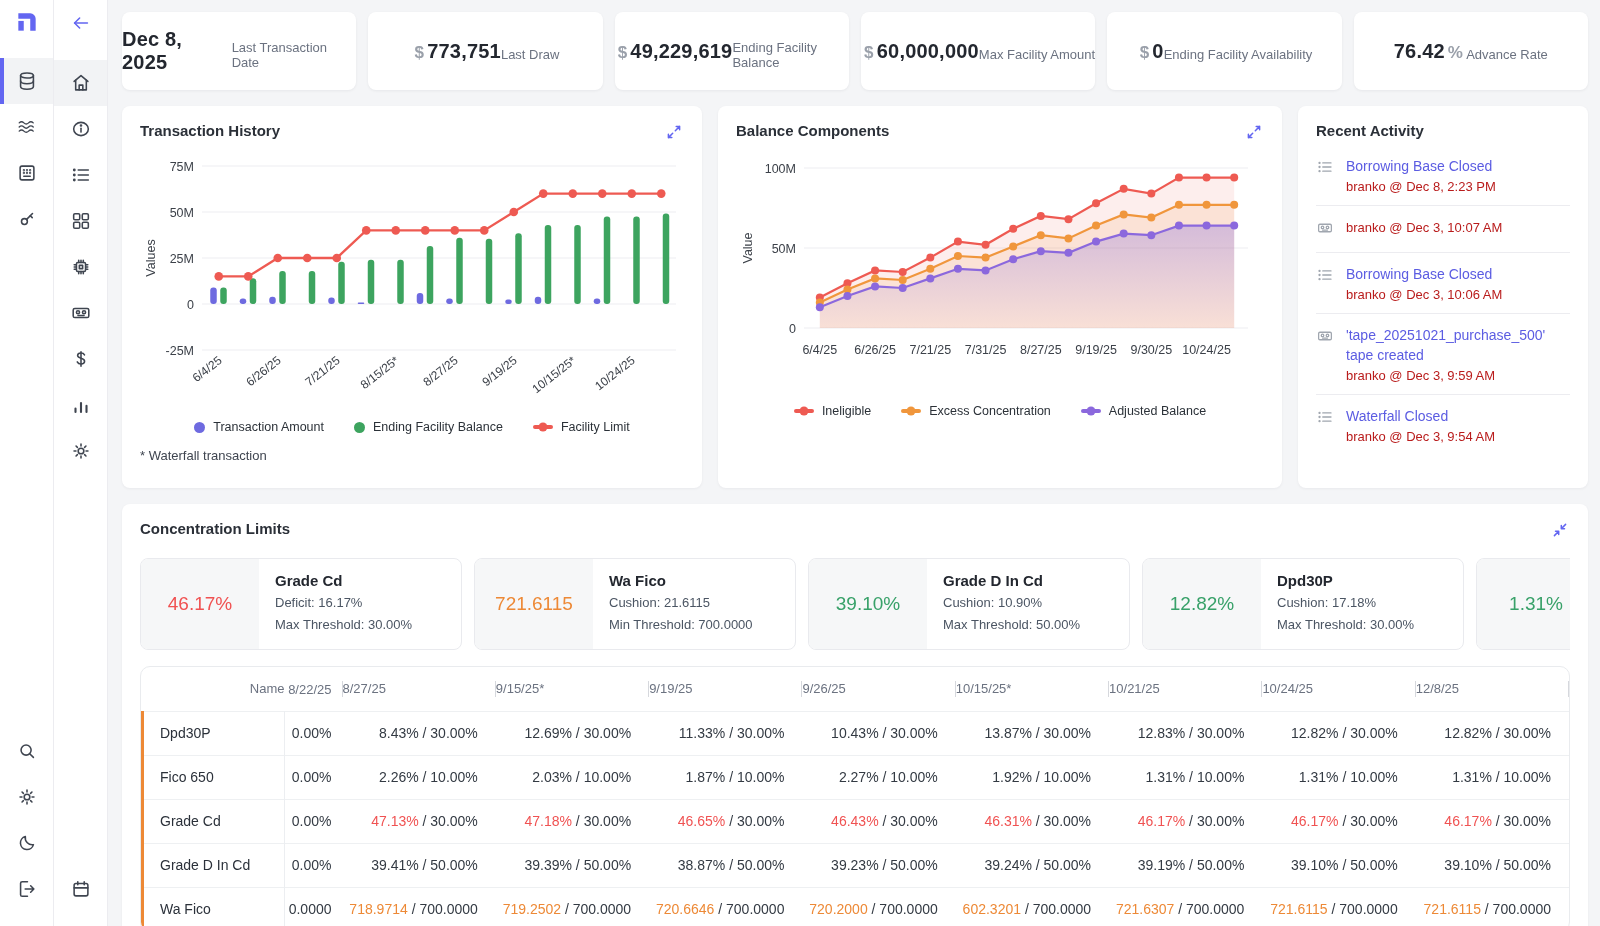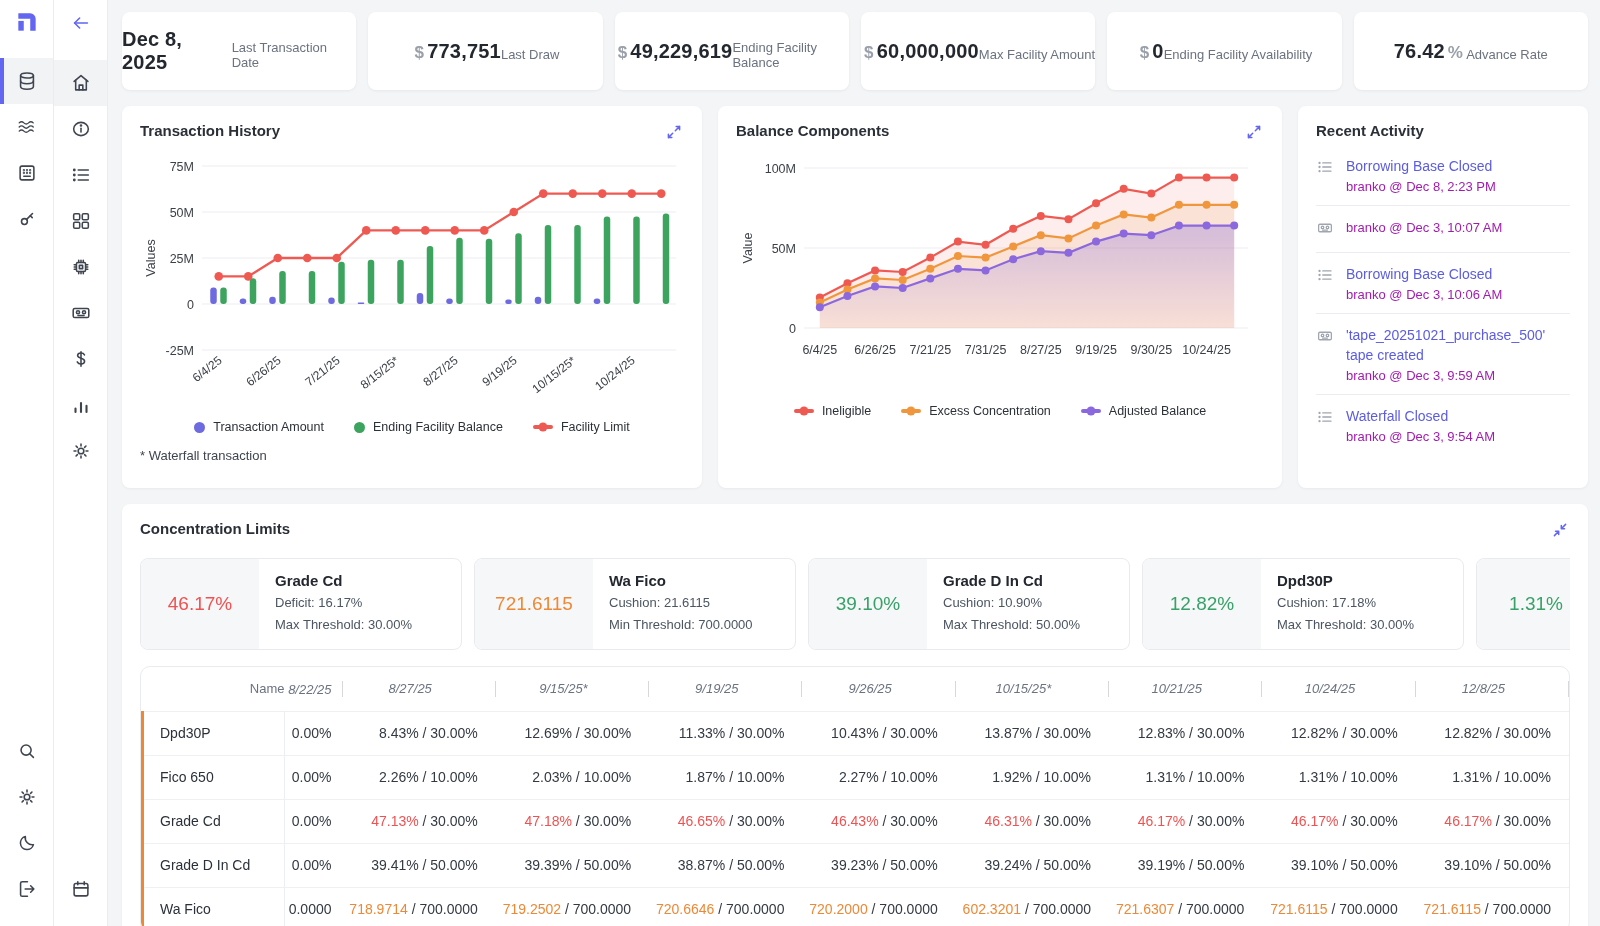--- a/index.html
+++ b/index.html
@@ -49,39 +49,39 @@
   .mk-line .mk-c { position:absolute; left:50%; top:50%; width:9px; height:9px; border-radius:50%;
     transform:translate(-50%,-50%); }
   .footnote { margin-top:14px; font-size:13px; color:#3f4550; }
 
   
   .ra-list { margin-top:6px; }
   .ra-item { display:flex; gap:12px; padding:11px 0; }
   .ra-item + .ra-item { border-top:1px solid #ececf0; }
   .ra-ic { flex:0 0 18px; color:#a0a6af; padding-top:2px; }
   .ra-title { font-size:14px; color:#5b5ce2; line-height:20px; cursor:pointer; }
-  .ra-meta { font-size:13px; color:#a21caf; margin-top:3px; }
+  .ra-meta { font-size:13px; color:#b91c1c; margin-top:3px; }
 
   
   #conc-panel { margin-top:16px; height:520px; }
   .conc-cards { display:flex; gap:12px; margin-top:14px; overflow:hidden; }
   .conc-card { flex:0 0 322px; height:92px; border:1px solid #e9eaee; border-radius:8px;
     display:flex; overflow:hidden; background:#fff; }
   .conc-val { flex:0 0 118px; background:#f6f7f8; display:flex; align-items:center; justify-content:center;
     font-size:19px; font-weight:400; }
   .conc-val.red { color:#f05252; } .conc-val.orange { color:#ed8936; } .conc-val.green { color:#38a169; }
   .conc-body { padding:13px 16px; }
   .conc-name { font-size:15px; font-weight:700; color:#23272f; }
   .conc-line { font-size:13px; color:#4b5563; margin-top:5px; line-height:17px; }
 
   .conc-table-wrap { margin-top:16px; border:1px solid #e9ebee; border-radius:10px; overflow:hidden; background:#fff; }
   table { width:100%; border-collapse:collapse; table-layout:fixed; }
   th { height:44px; font-size:13px; font-weight:400; color:#6b7280; position:relative; }
   th.h-name { text-align:right; padding-left:16px; }
-  th.h-date { text-align:center; padding-right:18px;font-style:italic; }
+  th.h-date { text-align:left; padding-right:18px; }
   th.h-date::after { content:""; position:absolute; right:0; top:14px; width:1px; height:16px; background:#d6d8dd; }
   th.h-clip, td.c-clip { overflow:hidden; }
   .clip-inner { position:absolute; right:11px; top:50%; transform:translateY(-50%); white-space:nowrap; }
   td { height:44px; font-size:14px; color:#333a43; text-align:right; padding-right:18px; white-space:nowrap; }
   td.name { text-align:left; padding:0 0 0 16px; color:#2b313a; border-left:3px solid #ed8936;
     border-right:1px solid #eceef1; position:relative; }
   td.c-clip { position:relative; padding:17px; }
   tbody tr td { border-top:1px solid #eef0f2; }
   .v-red { color:#f05252; } .v-orange { color:#ed8936; }
 

